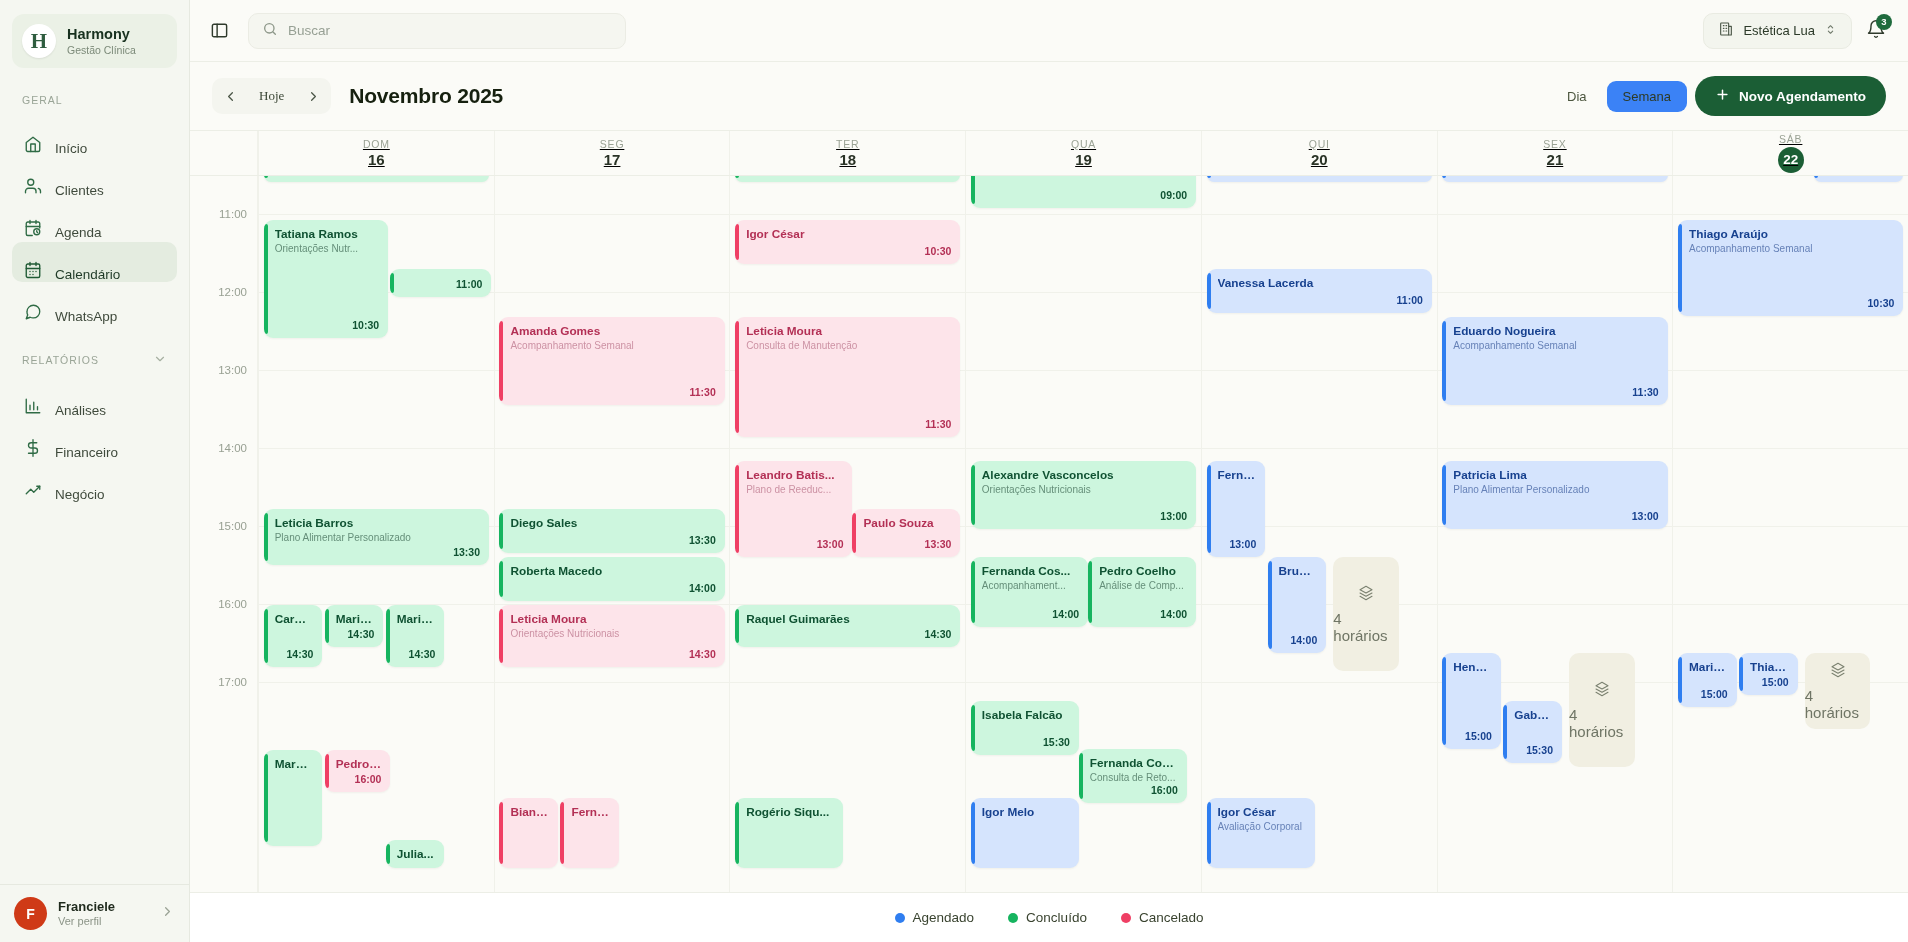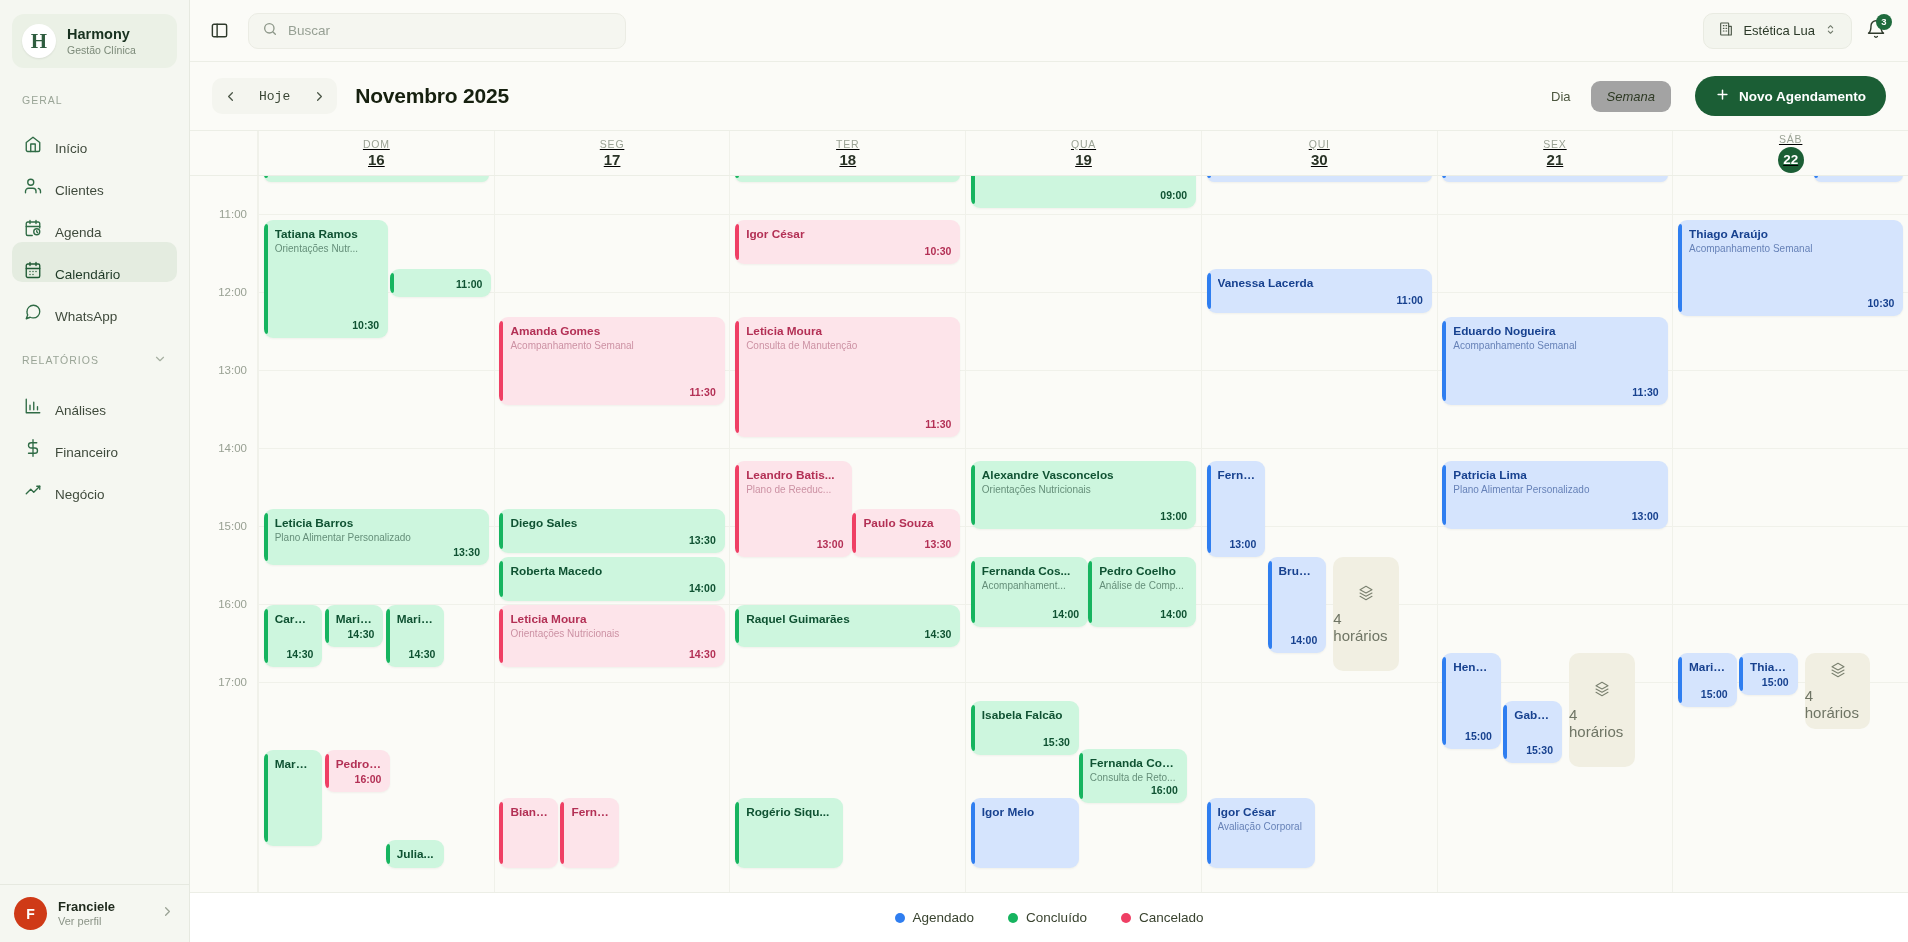--- a/index.html
+++ b/index.html
@@ -113,31 +113,31 @@
     display: flex; align-items: center; gap: 2px;
     background: #f4f5ef; border-radius: 10px; padding: 3px;
   }
   .nav-arrow {
     width: 30px; height: 30px; border: none; background: transparent; border-radius: 8px;
     display: flex; align-items: center; justify-content: center; cursor: pointer; color: #4a5546;
   }
   .today-btn {
     border: none; background: transparent; font-size: 13px; color: #394534;
     padding: 0 12px; height: 30px; border-radius: 8px; cursor: pointer;
-    font-family: Liberation Mono, monospace;
+    font-family: Liberation Serif, serif;
   }
   .month-title { font-size: 21px; font-weight: 700; color: #16200f; letter-spacing: -.2px; }
-  .toolbar-right { margin-left: auto; display: flex; align-items: center; gap: 24px; }
+  .toolbar-right { margin-left: auto; display: flex; align-items: center; gap: 8px; }
   .view-switch { display: flex; align-items: center; gap: 4px; }
   .view-btn {
     border: none; background: transparent; font-size: 13px; color: #4c563f;
     padding: 8px 16px; border-radius: 9px; cursor: pointer;
     font-family: "Liberation Sans", sans-serif;
   }
-  .view-btn.active { background: #a3a3a3; color: #2e3a24; font-style: italic; }
+  .view-btn.active { background: #3b82f6; color: #2e3a24; }
   .primary-btn {
     display: flex; align-items: center; gap: 9px;
     height: 40px; padding: 0 20px; border-radius: 20px; border: none;
     background: #1b5e35; color: #fff; font-size: 13.5px; font-weight: 600;
     cursor: pointer; font-family: "Liberation Sans", sans-serif;
   }
 
   
   .cal { flex: 1; display: flex; flex-direction: column; min-height: 0; }
   .cal-head {
@@ -446,21 +446,21 @@
             <div class="day-col-head">
               <div class="day-dow">TER</div>
               <div class="day-num">18</div>
             </div>
             <div class="day-col-head">
               <div class="day-dow">QUA</div>
               <div class="day-num">19</div>
             </div>
             <div class="day-col-head">
               <div class="day-dow">QUI</div>
-              <div class="day-num">30</div>
+              <div class="day-num">20</div>
             </div>
             <div class="day-col-head">
               <div class="day-dow">SEX</div>
               <div class="day-num">21</div>
             </div>
             <div class="day-col-head">
               <div class="day-dow">SÁB</div>
               <div class="day-num today">22</div>
             </div>
           </div>

